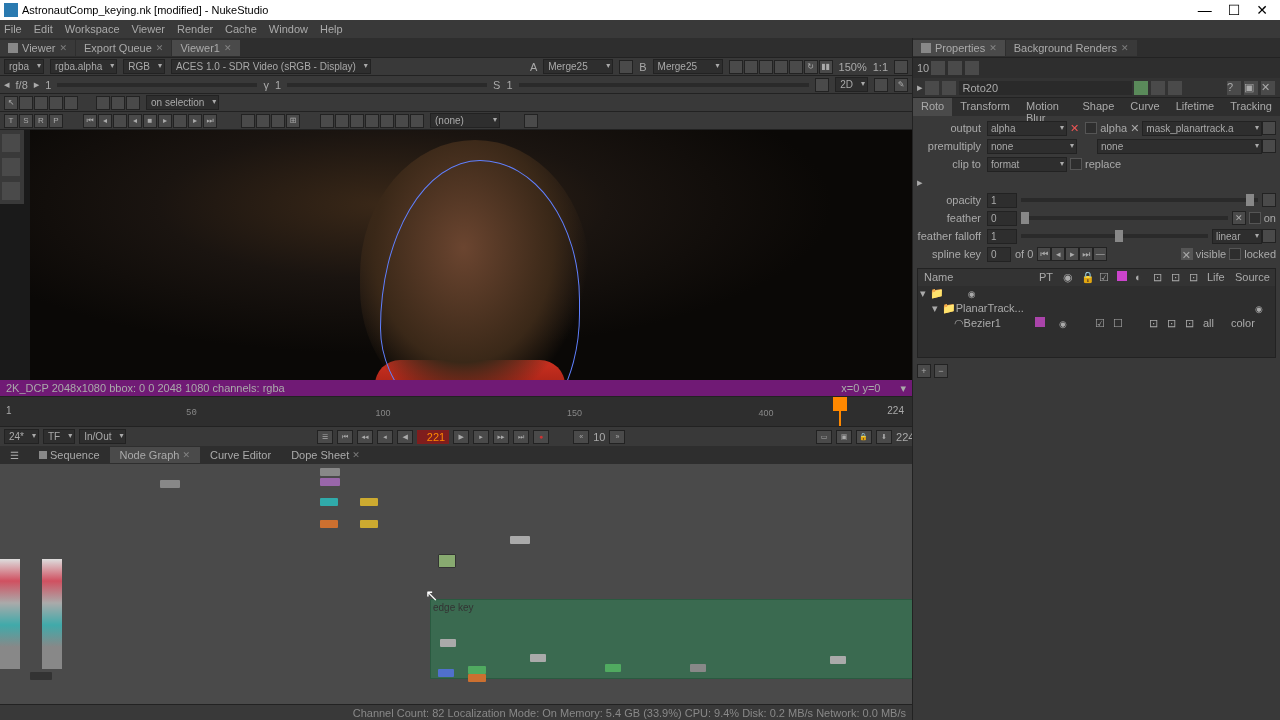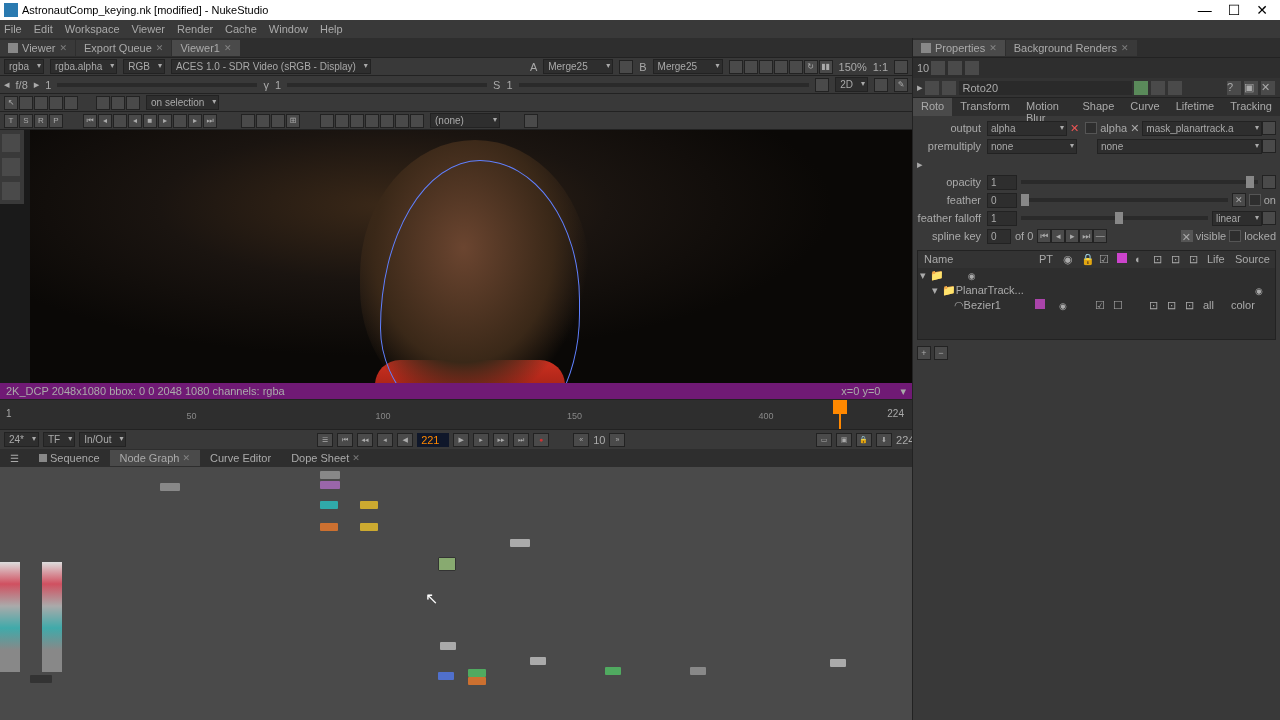--- a/index.html
+++ b/index.html
@@ -33,21 +33,21 @@
 .viewer-status { background: #701a75; height: 16px; font-size: 10px; padding: 1px 6px; display: flex; align-items: center; color: #aaa; }
 .viewer-status-right { margin-left: auto; }
 .timeline-area { background: #393939; }
 .timeline-ruler { height: 30px; background: #2e2e2e; position: relative; border-top: 1px solid #222; }
 .ruler-label { position: absolute; bottom: 8px; font-size: 9px; color: #888; transform: translateX(-50%); }
 .playhead { position: absolute; top: 0; bottom: 0; width: 2px; background: #ff8800; }
 .playhead-flag { position: absolute; top: 0; width: 14px; height: 14px; background: #ff8800; left: -6px; }
 .frame-end { position: absolute; right: 8px; font-size: 10px; color: #aaa; top: 8px; }
 .playback-row { height: 20px; background: #393939; display: flex; align-items: center; padding: 0 4px; gap: 4px; font-size: 10px; border-top: 1px solid #222; }
 .play-btn { width: 16px; height: 14px; background: #4a4a4a; border: 1px solid #222; cursor: pointer; display: flex; align-items: center; justify-content: center; font-size: 7px; }
-.frame-input { background: #0f172a; color: #ff8800; padding: 1px 4px; width: 32px; text-align: left; border: none; }
+.frame-input { background: #7f1d1d; color: #ff8800; padding: 1px 4px; width: 32px; text-align: right; border: none; }
 .bottom-tabs { background: #2e2e2e; height: 18px; display: flex; align-items: center; }
 .btab { padding: 2px 10px; cursor: pointer; font-size: 10px; display: flex; align-items: center; gap: 3px; }
 .btab.active { background: #4a4a4a; }
 .node-graph { flex: 1; background: #4a4a4a; position: relative; overflow: hidden; }
 .node { position: absolute; height: 8px; border-radius: 1px; }
 .backdrop-green { position: absolute; background: #3a6a50; border: 1px solid #2a5a40; }
 .backdrop-label { position: absolute; font-size: 10px; color: #333; padding: 2px; }
 .cursor-arrow { position: absolute; font-size: 16px; color: #fff; pointer-events: none; }
 .status-bar { height: 16px; background: #393939; font-size: 9px; display: flex; align-items: center; padding: 0 6px; color: #888; border-top: 1px solid #222; }
 .status-bar-right { margin-left: auto; }
@@ -234,21 +234,21 @@
     <div class="viewer-status">
       <span>2K_DCP 2048x1080  bbox: 0 0 2048 1080 channels: rgba</span>
       <span class="viewer-status-right">x=0 y=0</span>
       <span style="margin-left:20px">▾</span>
     </div>
 
     <div class="timeline-area">
       <div class="timeline-ruler">
         <span style="position:absolute;left:6px;top:8px;font-size:10px">1</span>
         <div id="ruler-ticks">
-            <div class="ruler-label" style="left: 21%;">50</div>
+            <div class="ruler-label" style="left: 21%; font-family: Liberation Mono, monospace;">50</div>
             <div class="ruler-label" style="left: 42%;">100</div>
             <div class="ruler-label" style="left: 63%;">150</div>
             <div class="ruler-label" style="left: 84%;">400</div>
           </div>
         <div class="playhead" style="left:92%">
             <div class="playhead-flag"></div>
           </div>
         <span class="frame-end">224</span>
       </div>
       <div class="playback-row">
@@ -293,20 +293,23 @@
       <div class="btab">
           <span>Curve Editor</span>
         </div>
       <div class="btab">
           <span>Dope Sheet</span>
           <span class="tab-close">✕</span>
         </div>
     </div>
 
     <div class="node-graph">
+      <div class="backdrop-green" style="left:430px;top:135px;width:540px;height:80px">
+        <div class="backdrop-label">edge key</div>
+      </div>
 
       <div class="node" style="left:160px;top:16px;width:20px;background:#888"></div>
       <div class="node" style="left:320px;top:4px;width:20px;background:#888"></div>
       <div class="node" style="left:320px;top:14px;width:20px;background:#9966aa"></div>
       <div class="node" style="left:320px;top:34px;width:18px;background:#30aaaa"></div>
       <div class="node" style="left:360px;top:34px;width:18px;background:#ccaa30"></div>
       <div class="node" style="left:320px;top:56px;width:18px;background:#cc7030"></div>
       <div class="node" style="left:360px;top:56px;width:18px;background:#ccaa30"></div>
       <div class="node" style="left:510px;top:72px;width:20px;background:#aaa"></div>
       <div class="node" style="left:438px;top:90px;width:18px;height:14px;background:#88aa70;border:1px solid #333"></div>
@@ -320,20 +323,23 @@
       <div class="node" style="left:605px;top:200px;width:16px;background:#50aa60"></div>
       <div class="node" style="left:690px;top:200px;width:16px;background:#888"></div>
       <div class="node" style="left:830px;top:192px;width:16px;background:#aaa"></div>
       <div class="node" style="left:438px;top:205px;width:16px;background:#5070cc"></div>
       <div class="node" style="left:468px;top:202px;width:18px;background:#50aa60"></div>
       <div class="node" style="left:468px;top:210px;width:18px;background:#cc7030"></div>
 
       <div class="cursor-arrow" style="left:425px;top:122px">↖</div>
     </div>
 
+    <div class="status-bar">
+      <span class="status-bar-right">Channel Count: 82 Localization Mode: On Memory: 5.4 GB (33.9%) CPU: 9.4% Disk: 0.2 MB/s Network: 0.0 MB/s</span>
+    </div>
   </div>
 
   <div class="right-pane">
     <div class="tab-row">
       <div class="tab active">
           <span class="tab-icon"></span>
           <span>Properties</span>
           <span class="tab-close">✕</span>
         </div>
       <div class="tab">
@@ -380,20 +386,26 @@
         <span style="margin:0 3px">✕</span>
         <div class="prop-field dropdown">mask_planartrack.a</div>
         <div class="small-btn"></div>
       </div>
       <div class="prop-row">
         <div class="prop-label">premultiply</div>
         <div class="prop-field dropdown" style="flex:0 0 90px">none</div>
         <span style="width:20px"></span>
         <div class="prop-field dropdown">none</div>
         <div class="small-btn"></div>
+      </div>
+      <div class="prop-row">
+        <div class="prop-label">clip to</div>
+        <div class="prop-field dropdown" style="flex:0 0 80px">format</div>
+        <div class="prop-checkbox"></div>
+        <span>replace</span>
       </div>
       <div class="prop-row">
         <span style="width:10px">▸</span>
       </div>
       <div class="prop-row">
         <div class="prop-label">opacity</div>
         <div class="prop-field" style="flex:0 0 30px">1</div>
         <div class="slider-track">
             <div class="slider-thumb" style="left:95%"></div>
           </div>

